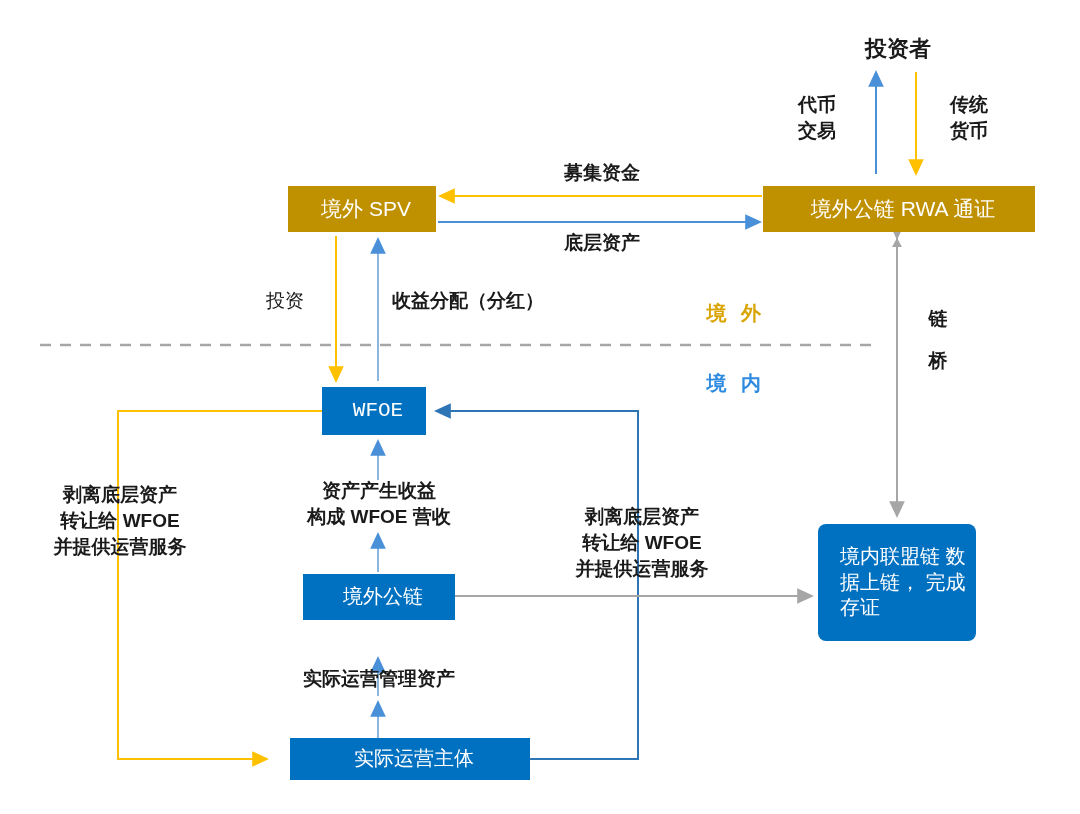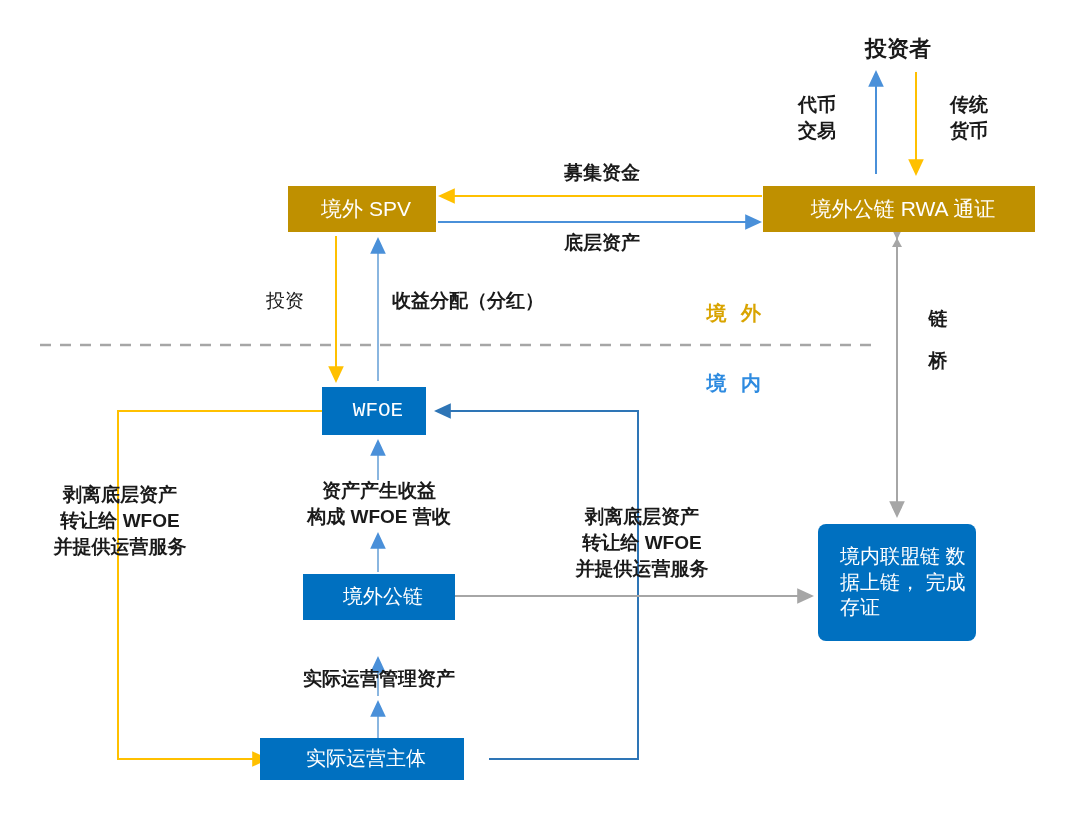--- a/index.html
+++ b/index.html
@@ -70,21 +70,21 @@
   <div class="lbl" style="left:838px;top:34px;width:120px;font-size:22px;font-weight:bold;">投资者</div>
 
   <div class="node gold" style="left:288px;top:186px;width:148px;height:46px;font-size:21px;">境外 SPV</div>
 
   <div class="node gold" style="left:763px;top:186px;width:272px;height:46px;font-size:21px;">境外公链 RWA 通证</div>
 
   <div class="node blue" style="left:322px;top:387px;width:104px;height:48px;font-size:21px;font-family:Liberation Mono, monospace;">WFOE</div>
 
   <div class="node blue" style="left:303px;top:574px;width:152px;height:46px;font-size:20px;">境外公链</div>
 
-  <div class="node blue" style="left:260px;top:738px;width:204px;height:42px;font-size:20px;">实际运营主体</div>
+  <div class="node blue" style="left:290px;top:738px;width:240px;height:42px;font-size:20px;">实际运营主体</div>
 
   <div class="node blue" style="left:818px;top:524px;width:158px;height:117px;font-size:20px;
               justify-content:flex-start;padding-left:22px;text-align:left;border-radius:8px;">境内联盟链
 数据上链，
 完成存证</div>
 
   <div class="lbl" style="left:782px;top:92px;width:70px;font-size:19px;font-weight:bold;">代币
 交易</div>
 
   <div class="lbl" style="left:934px;top:92px;width:70px;font-size:19px;font-weight:bold;">传统

